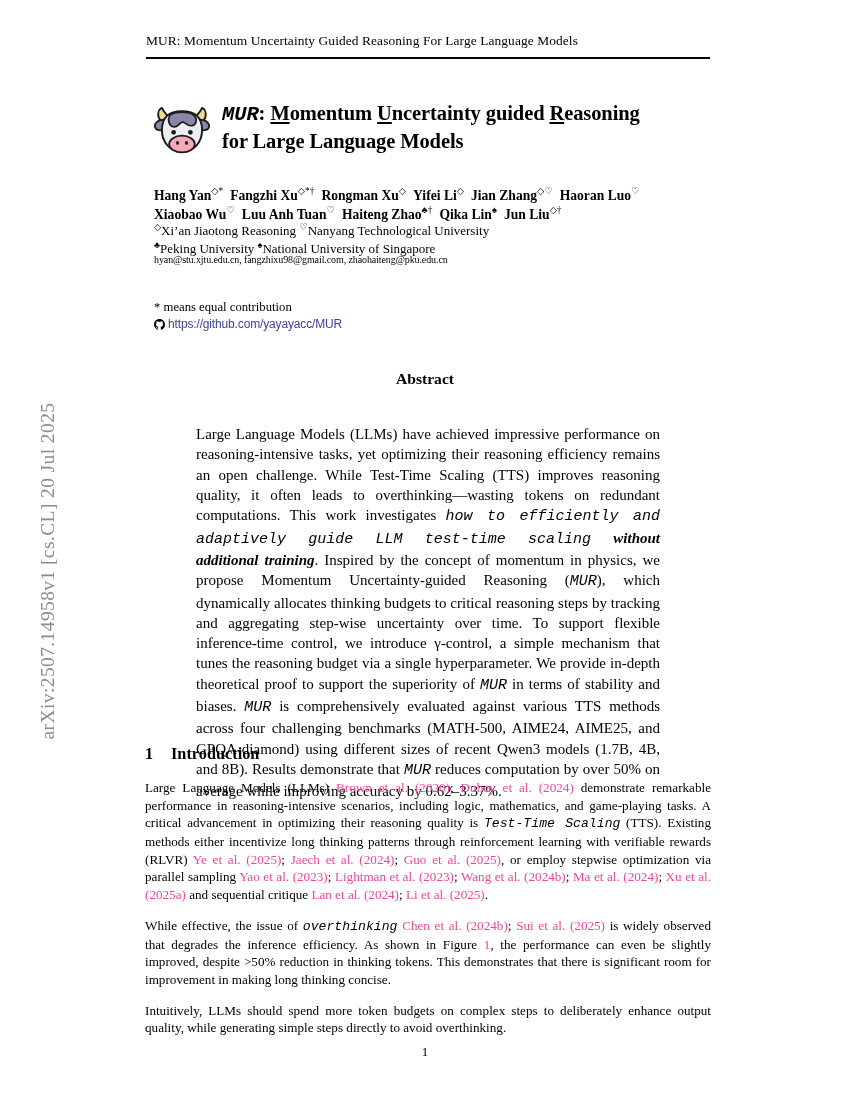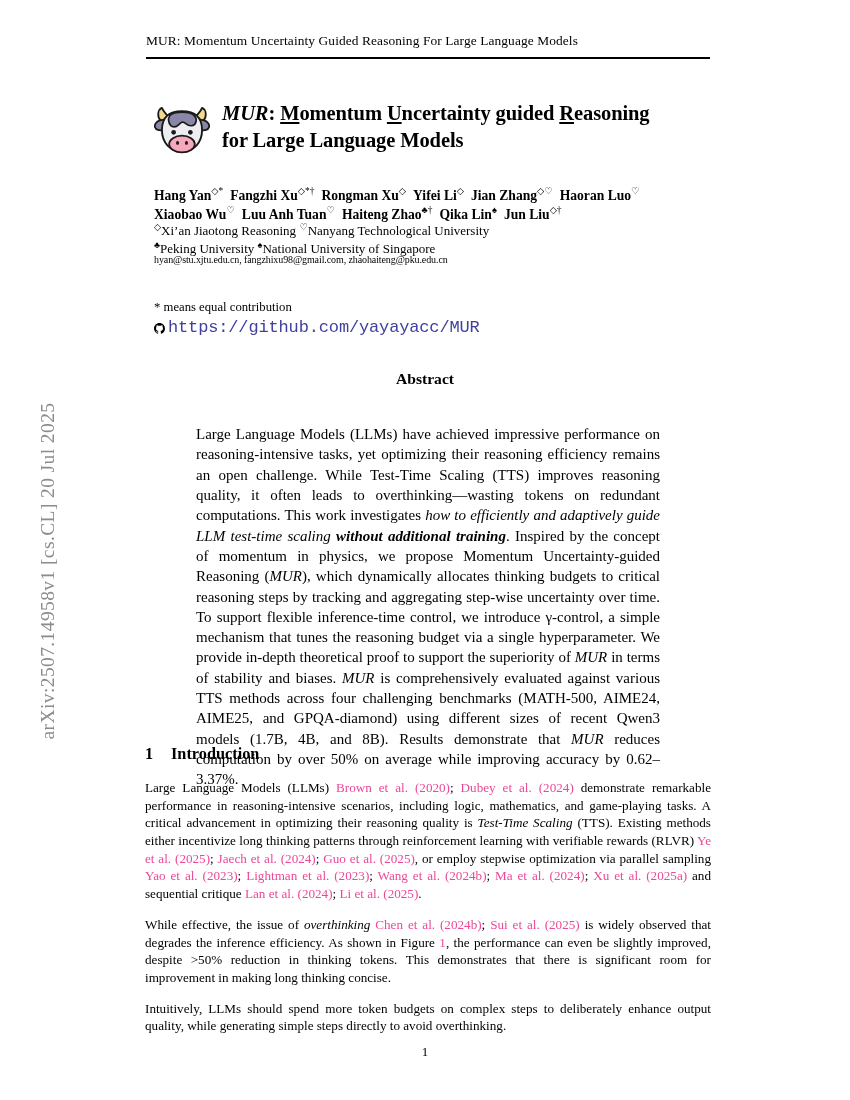--- a/index.html
+++ b/index.html
@@ -130,22 +130,22 @@
     font-size: 12.7px;
     line-height: 1.33;
   }
   #ghline {
     margin-top: 1px;
     display: flex;
     align-items: center;
     gap: 3px;
   }
   #ghline .ghurl {
-    font-family: Liberation Mono, monospace;
-    font-size: 17px;
+    font-family: Liberation Sans, sans-serif;
+    font-size: 12px;
     color: #4040a0;
     letter-spacing: -0.15px;
   }
   .gh-icon { display: inline-block; width: 11px; height: 11px; }
 
   
   #abstract-head {
     position: absolute;
     top: 370px;
     left: 0;
@@ -183,21 +183,21 @@
     top: 779px;
     left: 5px;
     width: 566px;
     font-size: 13.15px;
     line-height: 1.345;
     text-align: justify;
   }
   #body-text p { margin: 0 0 13px 0; }
   #body-text p:last-child { margin-bottom: 0; }
   .cite { color: #ec4899; }
-  .it { font-style: italic; }
+  .it { font-style: italic; font-family: Liberation Mono, monospace; }
 
   
   #pagenum {
     position: absolute;
     top: 1044px;
     left: 0;
     width: 570px;
     text-align: center;
     font-size: 13px;
   }

